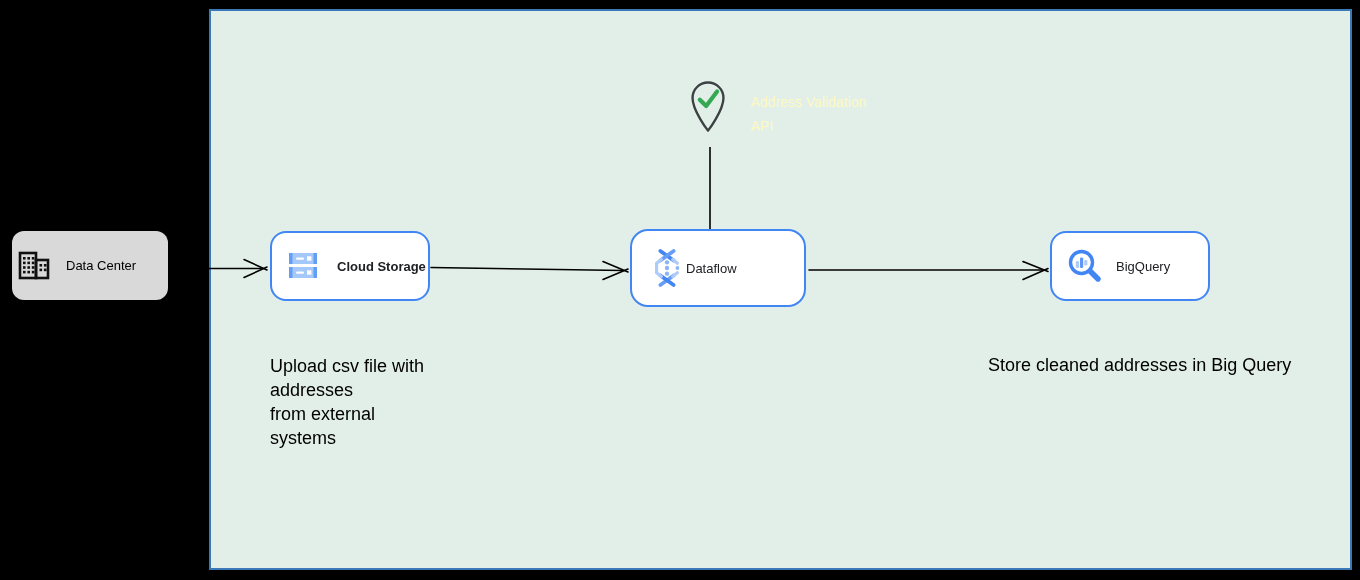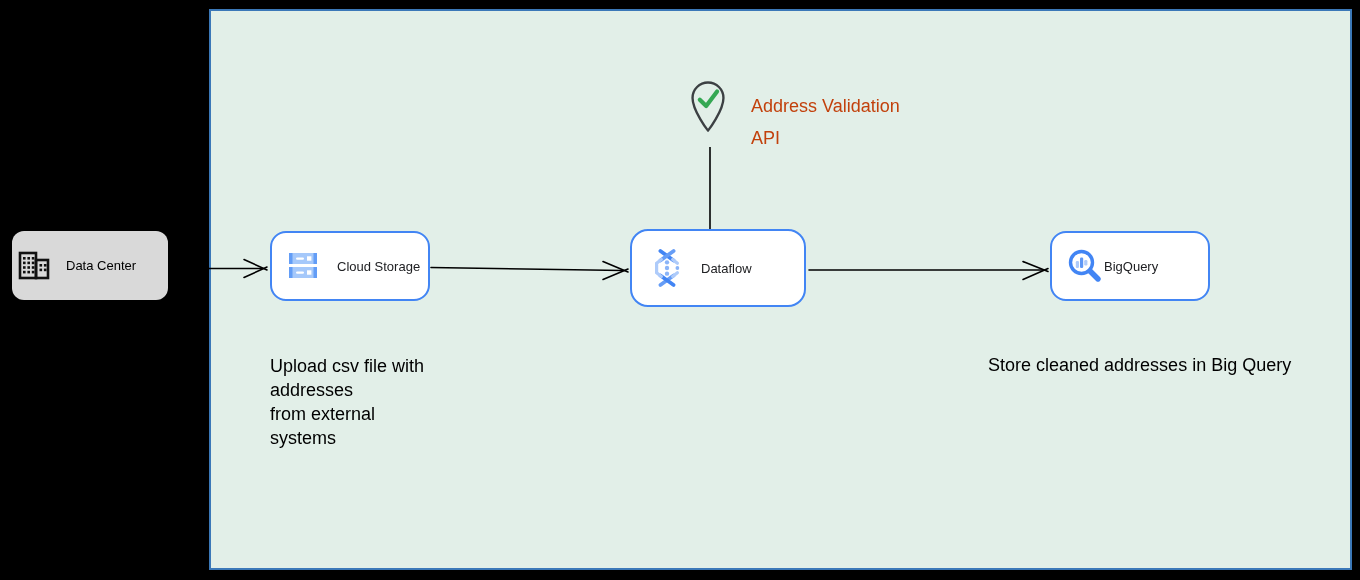--- a/index.html
+++ b/index.html
@@ -44,46 +44,47 @@
     background: #d9d9d9;
     border: none;
     border-radius: 12px;
     padding-left: 4px;
   }
   .node-datacenter .node-label { margin-left: 14px; color: #000; }
   .node-cloudstorage {
     left: 270px; top: 231px;
     width: 160px; height: 70px;
     padding-left: 17px;
+    font-weight: bold;
   }
   .node-cloudstorage .node-label { margin-left: 20px; }
   .node-dataflow {
     left: 630px; top: 229px;
     width: 176px; height: 78px;
     border-radius: 18px;
     padding-left: 18px;
   }
-  .node-dataflow .node-label { margin-left: 17px; }
+  .node-dataflow .node-label { margin-left: 2px; }
   .node-bigquery {
     left: 1050px; top: 231px;
     width: 160px; height: 70px;
     padding-left: 14px;
   }
-  .node-bigquery .node-label { }
+  .node-bigquery .node-label { margin-left: 12px; }
   .pin {
     position: absolute;
     left: 688px; top: 80px;
     width: 40px; height: 54px;
   }
   .pin-label {
     position: absolute;
     left: 751px; top: 90px;
-    font-size: 18px;
-    line-height: 32px;
-    color: #c2410c;
+    font-size: 14px;
+    line-height: 24px;
+    color: #fef9c3;
     white-space: pre-line;
   }
   .caption {
     position: absolute;
     font-size: 18px;
     line-height: 24px;
     color: #000;
     white-space: pre-line;
     margin-top: 22px;
   }

